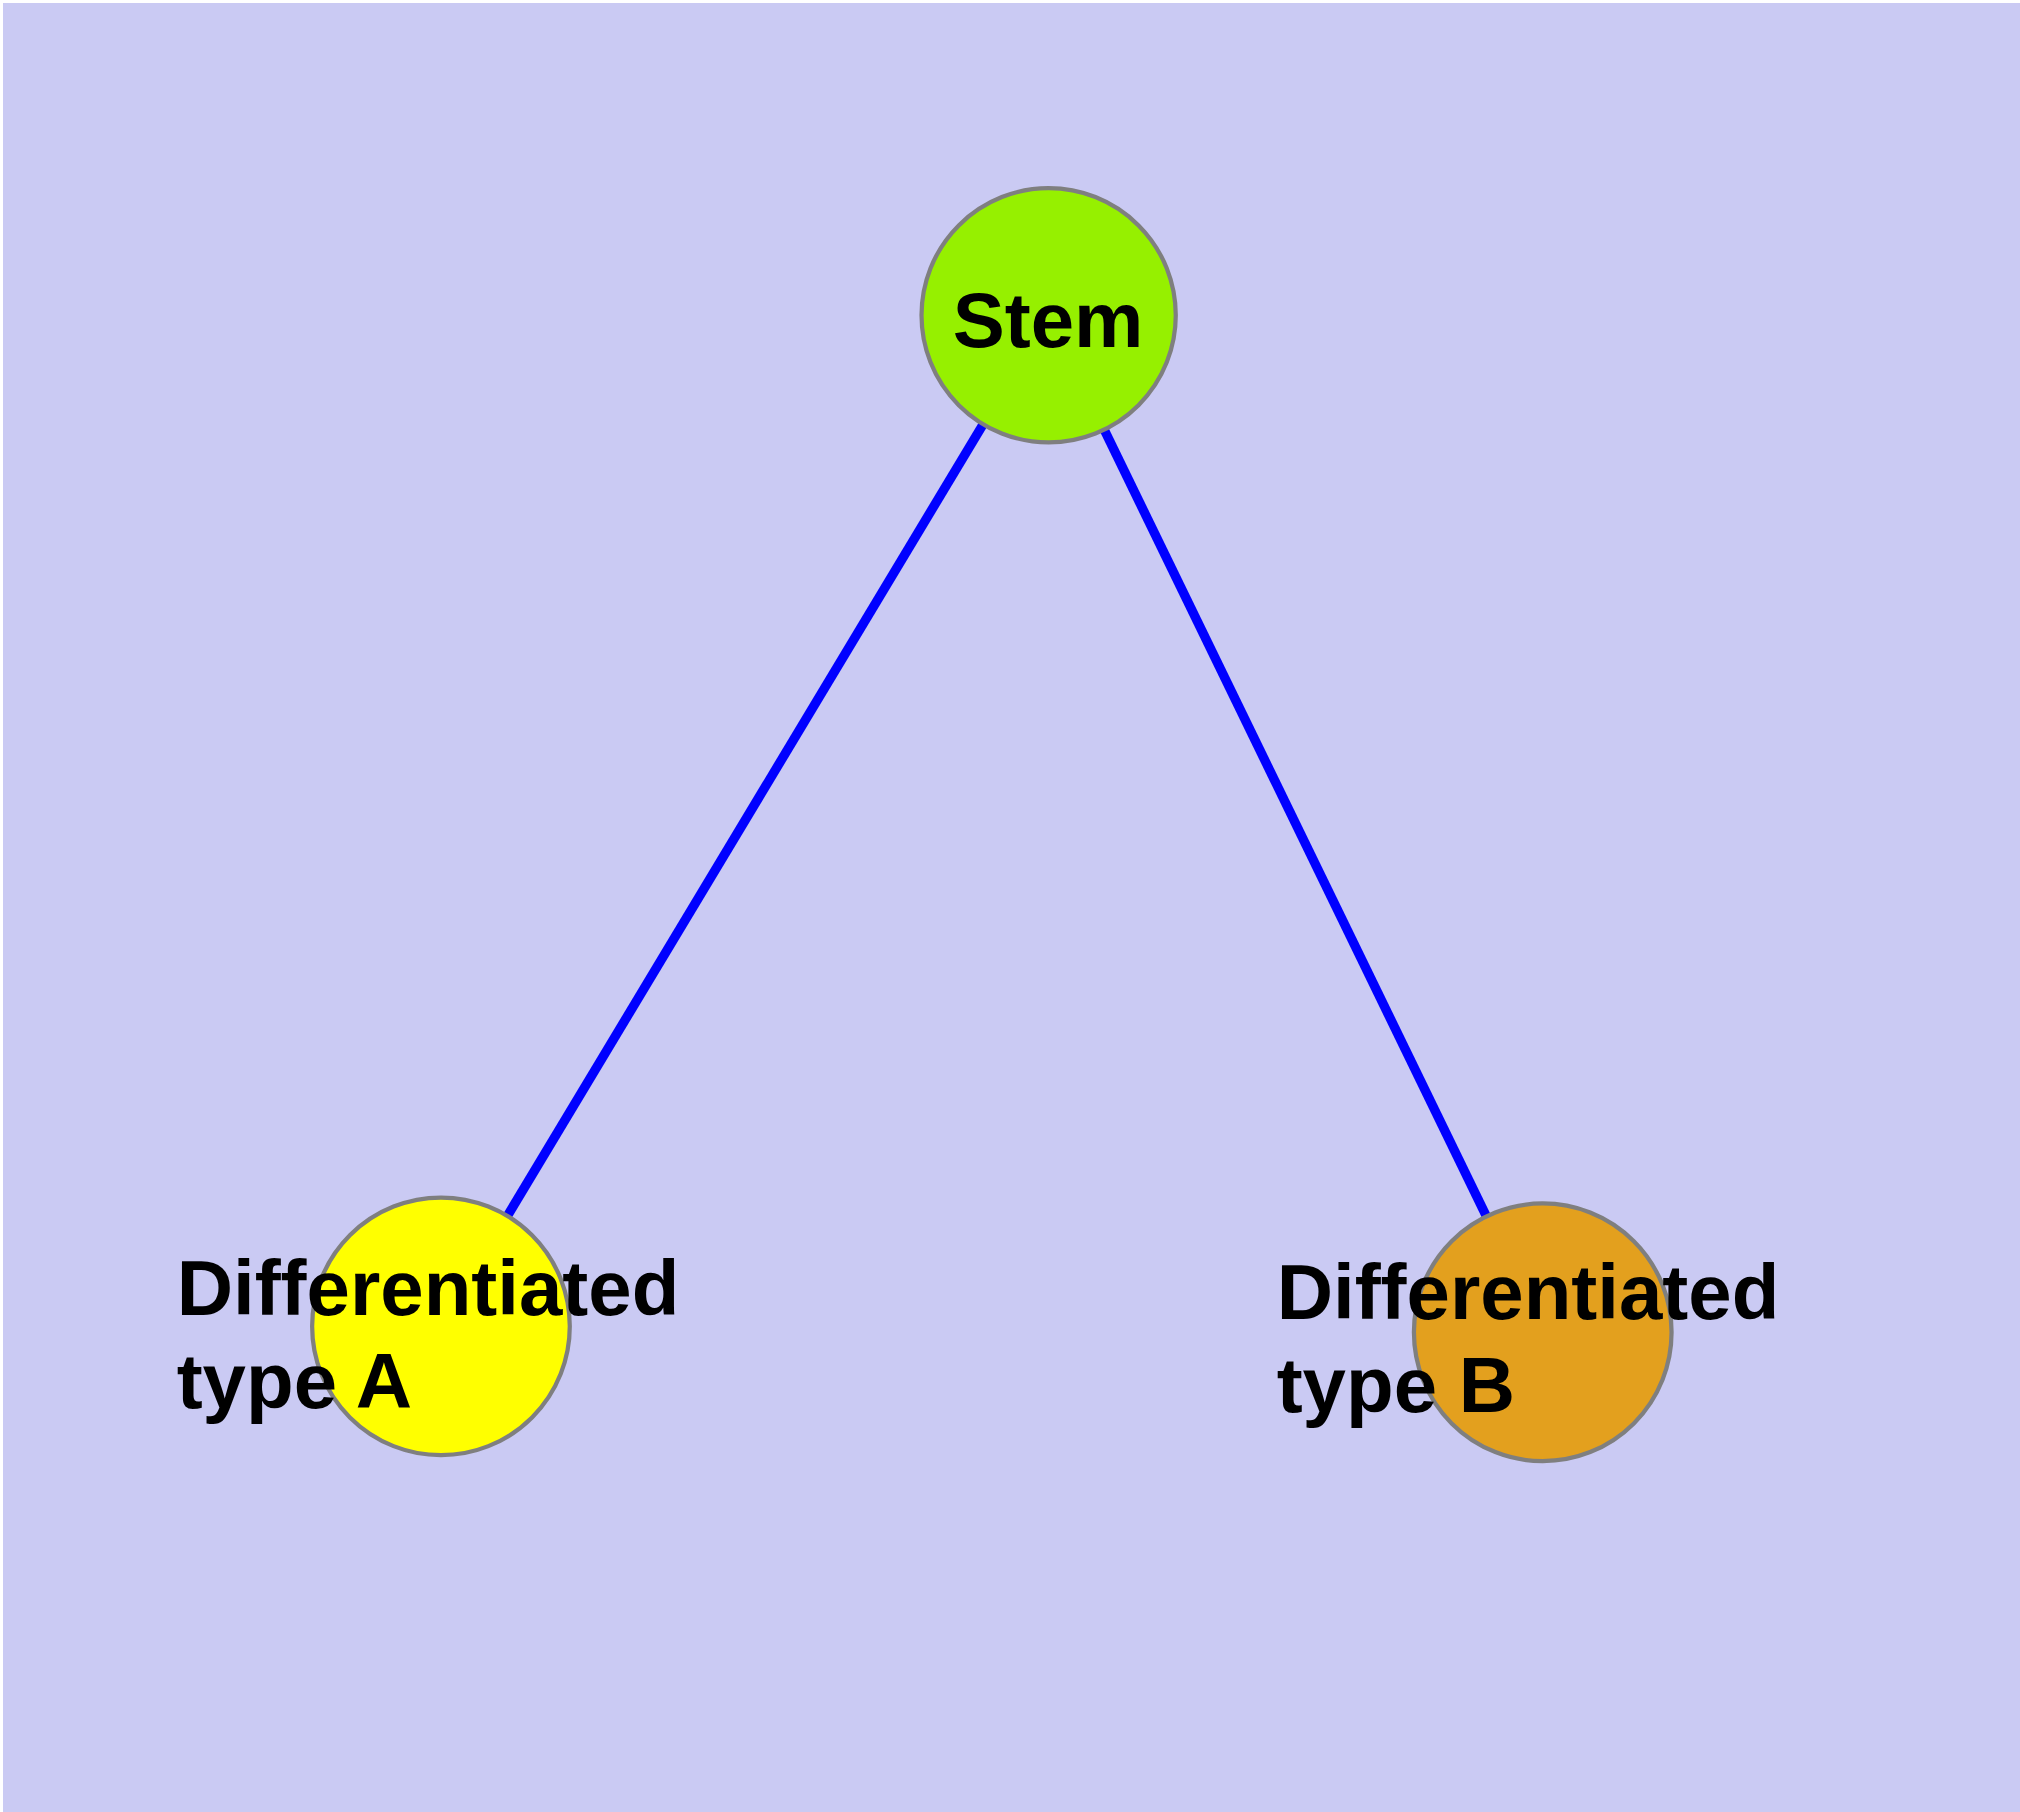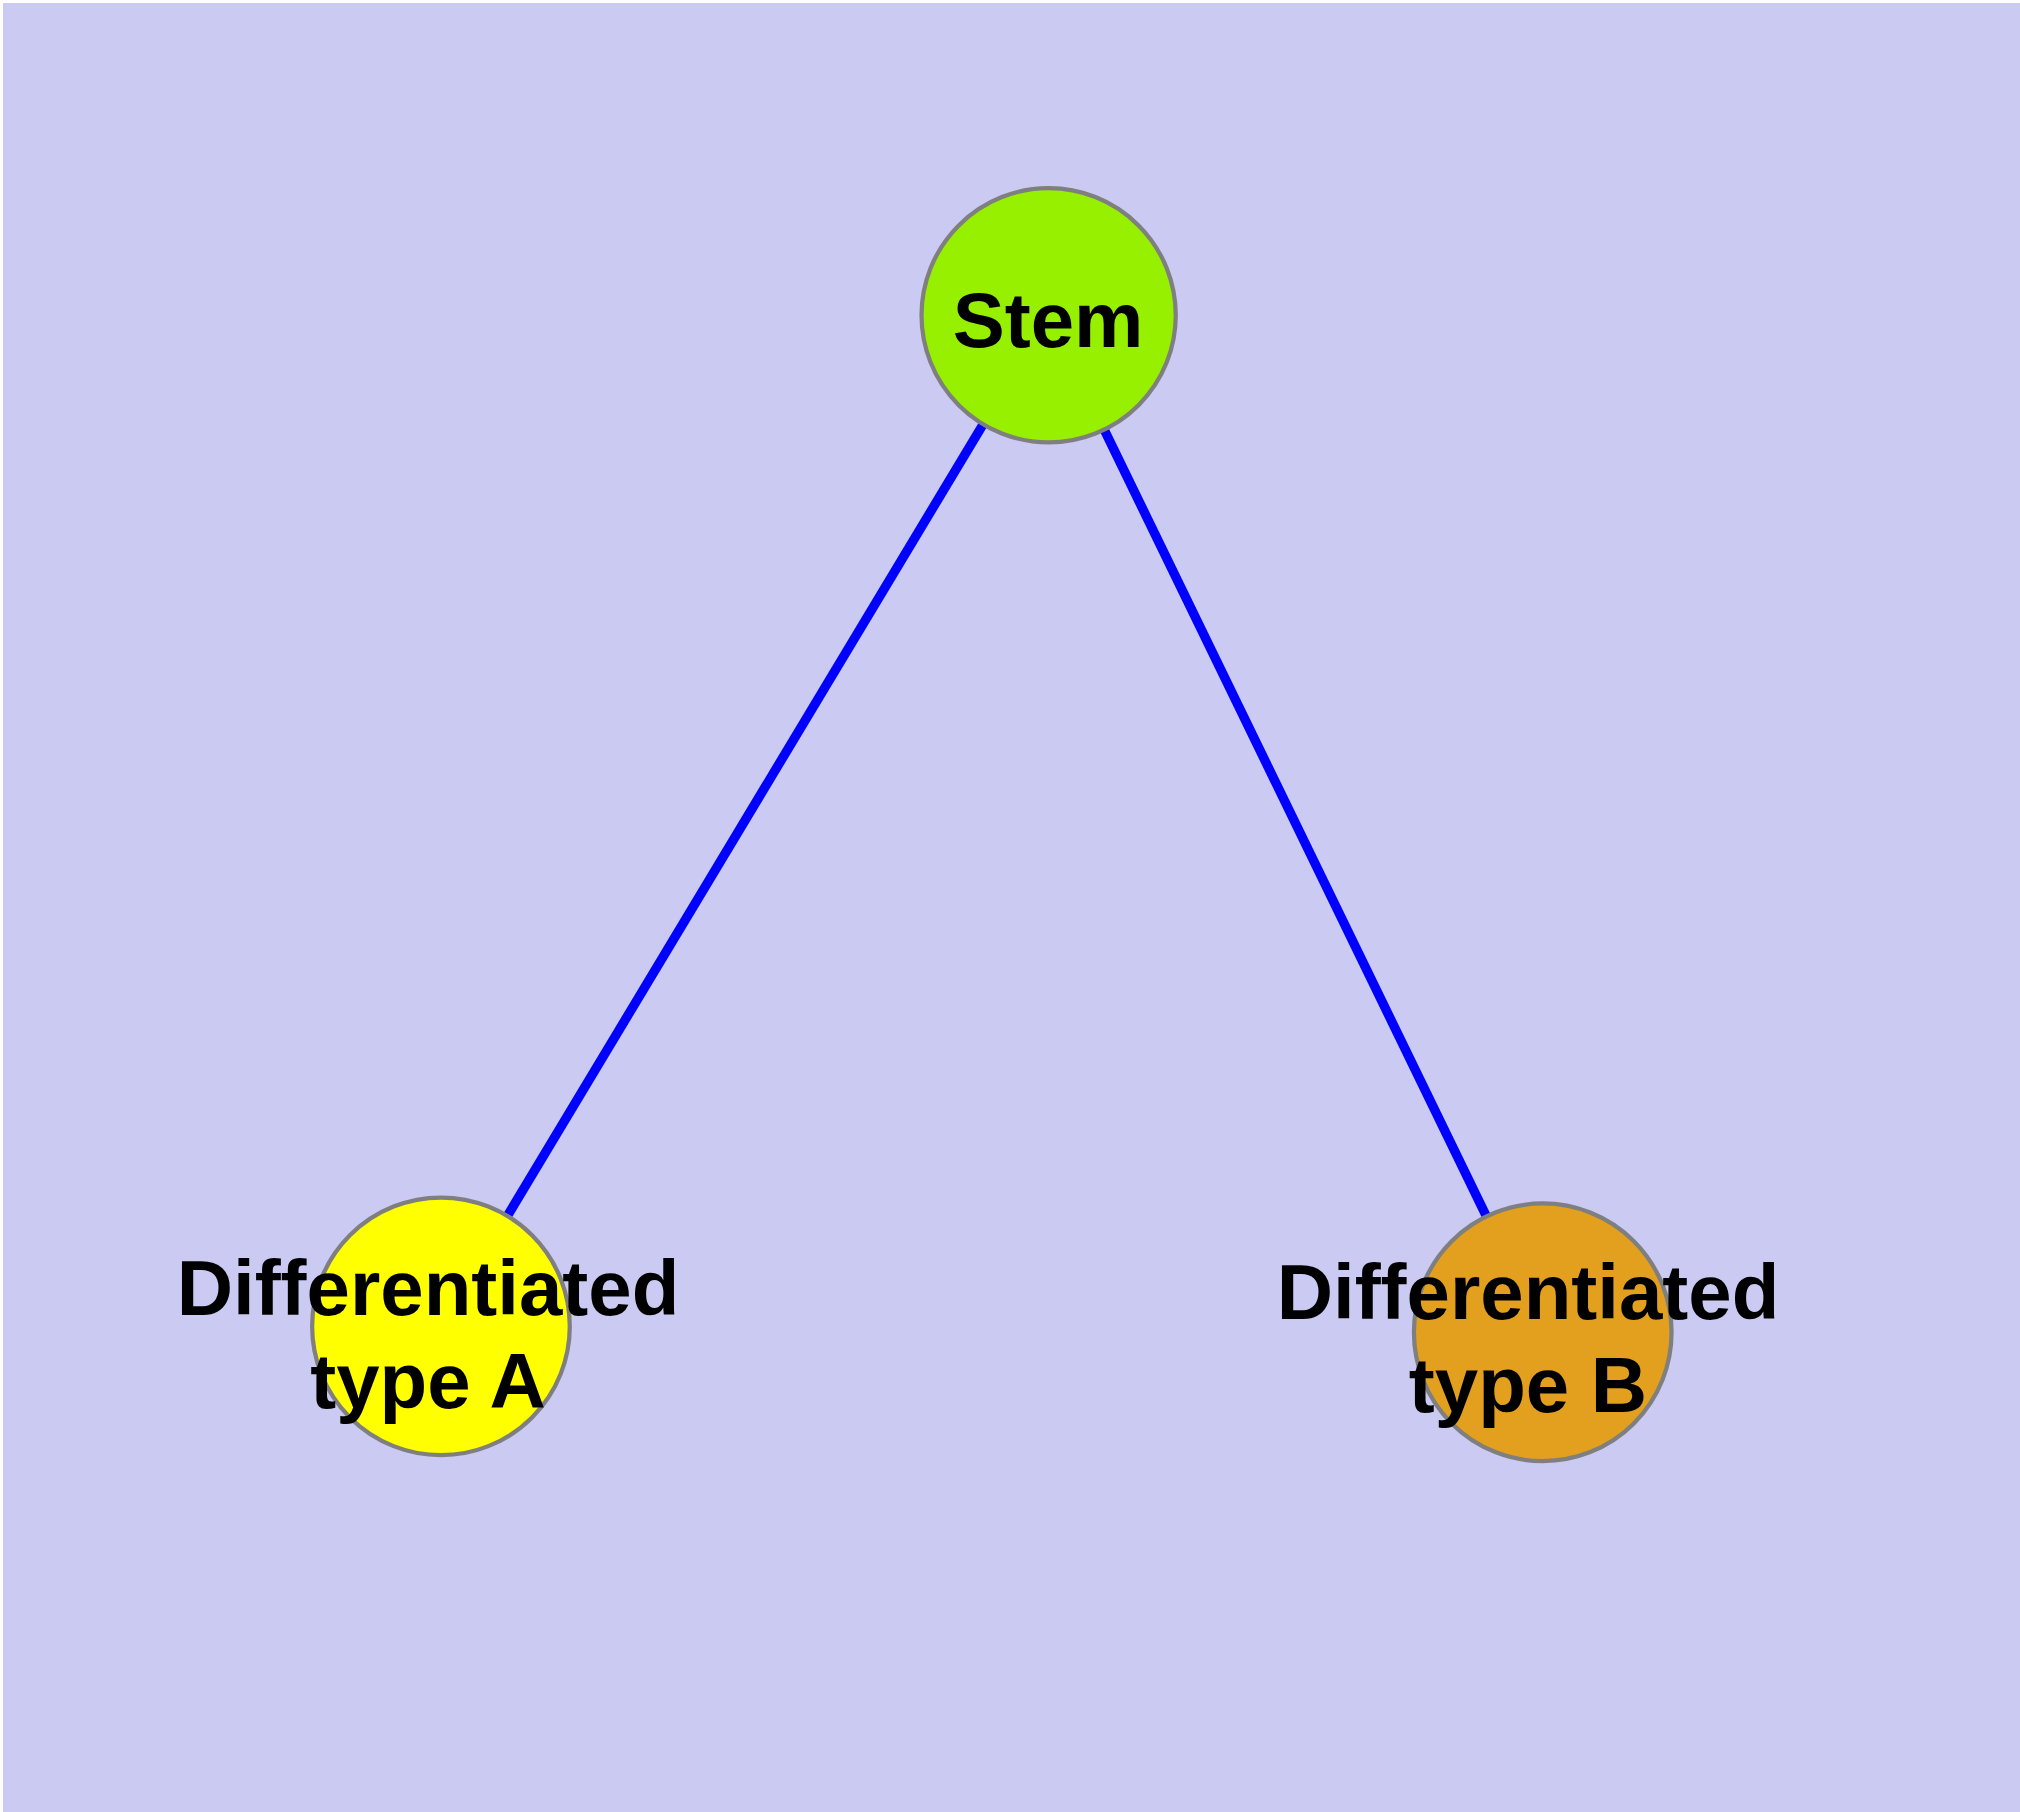--- a/index.html
+++ b/index.html
@@ -38,21 +38,21 @@
   .graph-node {
     stroke-width: 5;
   }
   .node-label {
     position: absolute;
     transform: translate(-50%, -50%);
     font-weight: bold;
     font-size: 78px;
     line-height: 93px;
     color: #000000;
-    text-align: center;
+    text-align: left;
     white-space: pre-line;
     letter-spacing: 0px;
   }
 </style>
 </head>
 <body>
 
 <div class="page">
 
   <div class="canvas" style="background-color: rgb(202, 202, 243);"></div>

